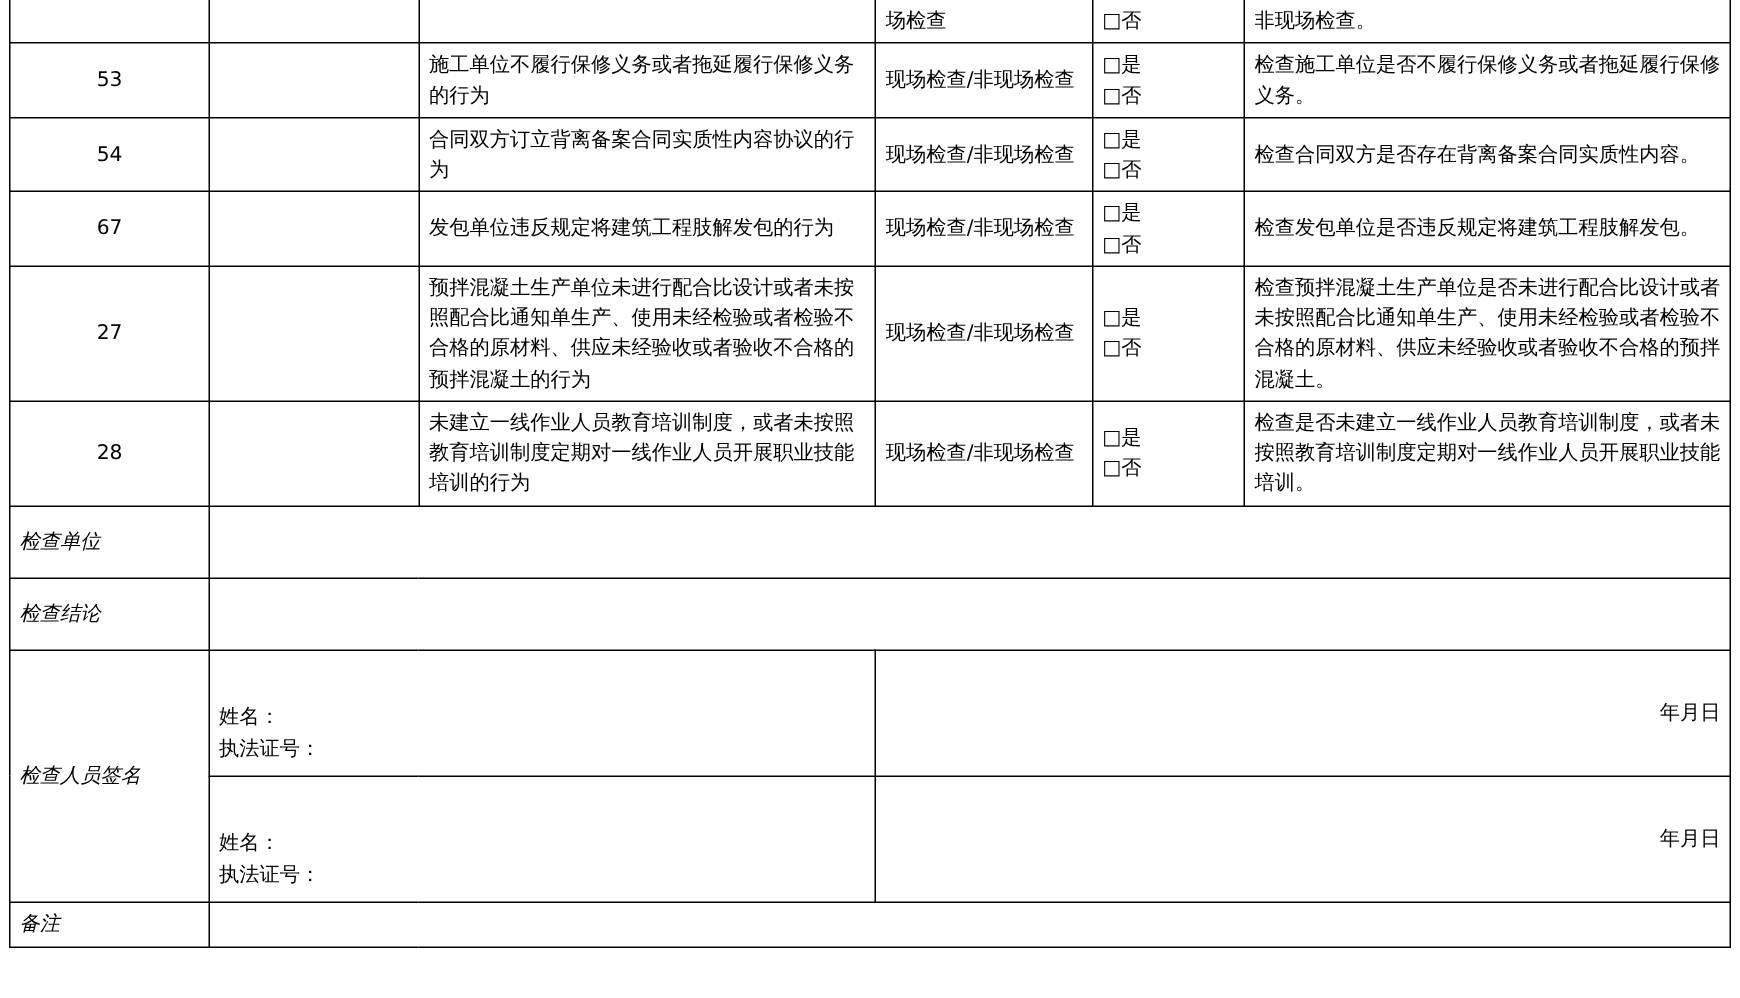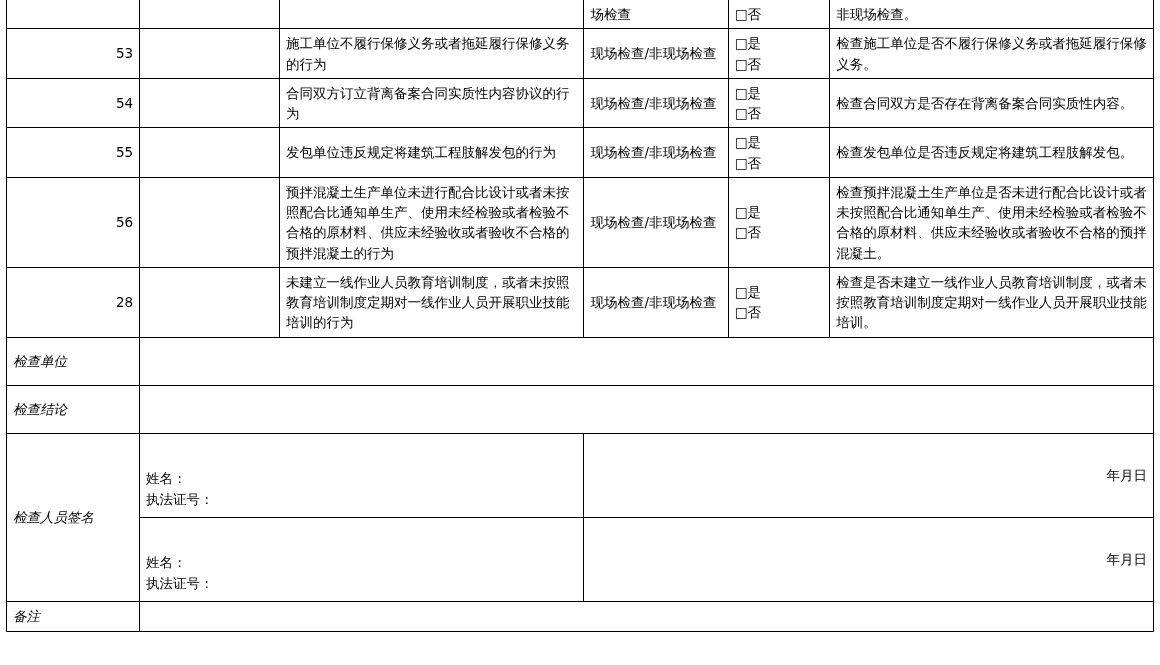--- a/index.html
+++ b/index.html
@@ -30,21 +30,21 @@
   }
   table.form td {
     border: 1px solid #000000;
     padding: 4px 6px;
     vertical-align: middle;
     line-height: 1.5;
     font-size: 13.5px;
     word-wrap: break-word;
   }
   td.c-no {
-    text-align: right;
+    text-align: center;
     vertical-align: middle;
     padding-left: 10px;
   }
   td.c-blank {
     padding: 0;
   }
   td.c-desc {
     vertical-align: top;
     padding-top: 5px;
   }
@@ -129,33 +129,33 @@
         <td class="c-desc">合同双方订立背离备案合同实质性内容协议的行为</td>
         <td class="c-method">现场检查/非现场检查</td>
         <td class="c-choice">
           <span class="choice-line">□是</span>
           <span class="choice-line">□否</span>
         </td>
         <td class="c-note">检查合同双方是否存在背离备案合同实质性内容。</td>
       </tr>
 
       <tr>
-        <td class="c-no">55</td>
+        <td class="c-no">67</td>
         <td class="c-blank"></td>
         <td class="c-desc">发包单位违反规定将建筑工程肢解发包的行为</td>
         <td class="c-method">现场检查/非现场检查</td>
         <td class="c-choice">
           <span class="choice-line">□是</span>
           <span class="choice-line">□否</span>
         </td>
         <td class="c-note">检查发包单位是否违反规定将建筑工程肢解发包。</td>
       </tr>
 
       <tr>
-        <td class="c-no">56</td>
+        <td class="c-no">27</td>
         <td class="c-blank"></td>
         <td class="c-desc">预拌混凝土生产单位未进行配合比设计或者未按照配合比通知单生产、使用未经检验或者检验不合格的原材料、供应未经验收或者验收不合格的预拌混凝土的行为</td>
         <td class="c-method">现场检查/非现场检查</td>
         <td class="c-choice">
           <span class="choice-line">□是</span>
           <span class="choice-line">□否</span>
         </td>
         <td class="c-note">检查预拌混凝土生产单位是否未进行配合比设计或者未按照配合比通知单生产、使用未经检验或者检验不合格的原材料、供应未经验收或者验收不合格的预拌混凝土。</td>
       </tr>
 

